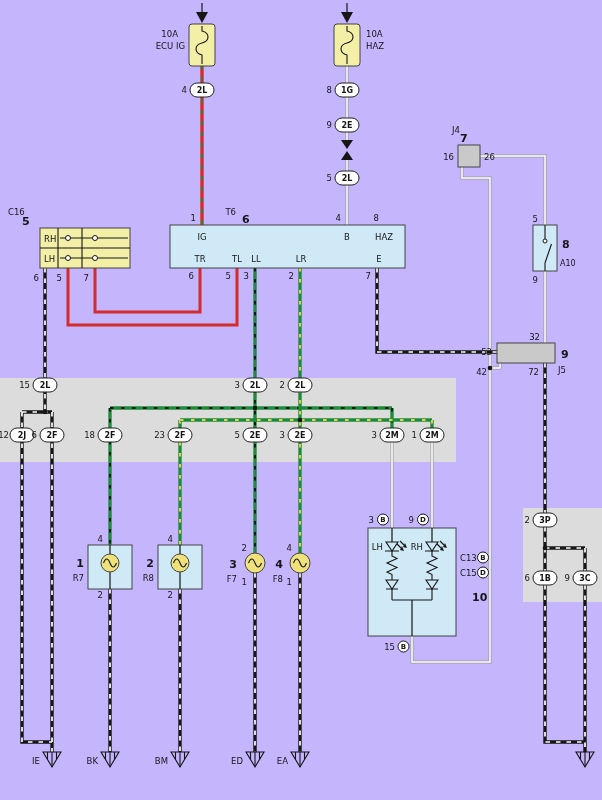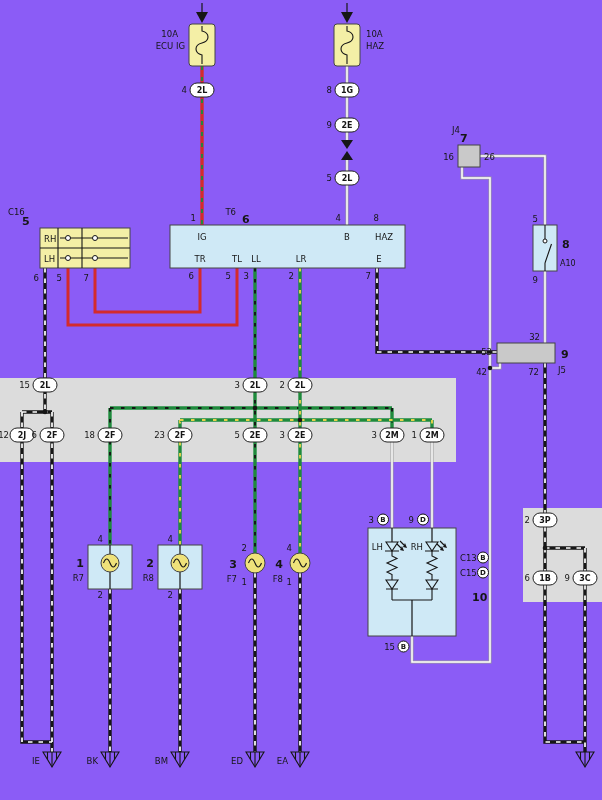--- a/index.html
+++ b/index.html
@@ -1,16 +1,16 @@
 <!DOCTYPE html>
 <html style="--wire-red: #d42b2b; --wire-green: #1e8a3c; --wire-yellow: #e6d24a; --fuse-fill: #f4efa6; --component-fill: #cfe9f6; --connector-fill: #f4efa6; --gray-fill: #c9c9c9; --band-fill: #dcdcdc; --bulb-fill: #efe27a;"><head>
 <meta charset="utf-8">
 <style>
   html,body{margin:0;padding:0;background:#fff}
-  .stage{position:relative;width:602px;height:800px;background:#8b5cf6;overflow:hidden}
+  .stage{position:relative;width:602px;height:800px;background:#c4b5fd;overflow:hidden}
   svg{display:block}
   svg text{fill:#161616}
   .t{font:8.5px "DejaVu Sans",sans-serif}
   .tsm{font:8px "DejaVu Sans",sans-serif}
   .tb{font:bold 11px "DejaVu Sans",sans-serif}
   .tov{font:bold 8px "DejaVu Sans",sans-serif;text-anchor:middle}
   .tc{font:bold 7px "DejaVu Sans",sans-serif;text-anchor:middle}
   .mid{text-anchor:middle}.end{text-anchor:end}
   .band{fill:var(--band-fill,#dcdcdc)}
   .oval{fill:#fff;stroke:#222;stroke-width:1}

